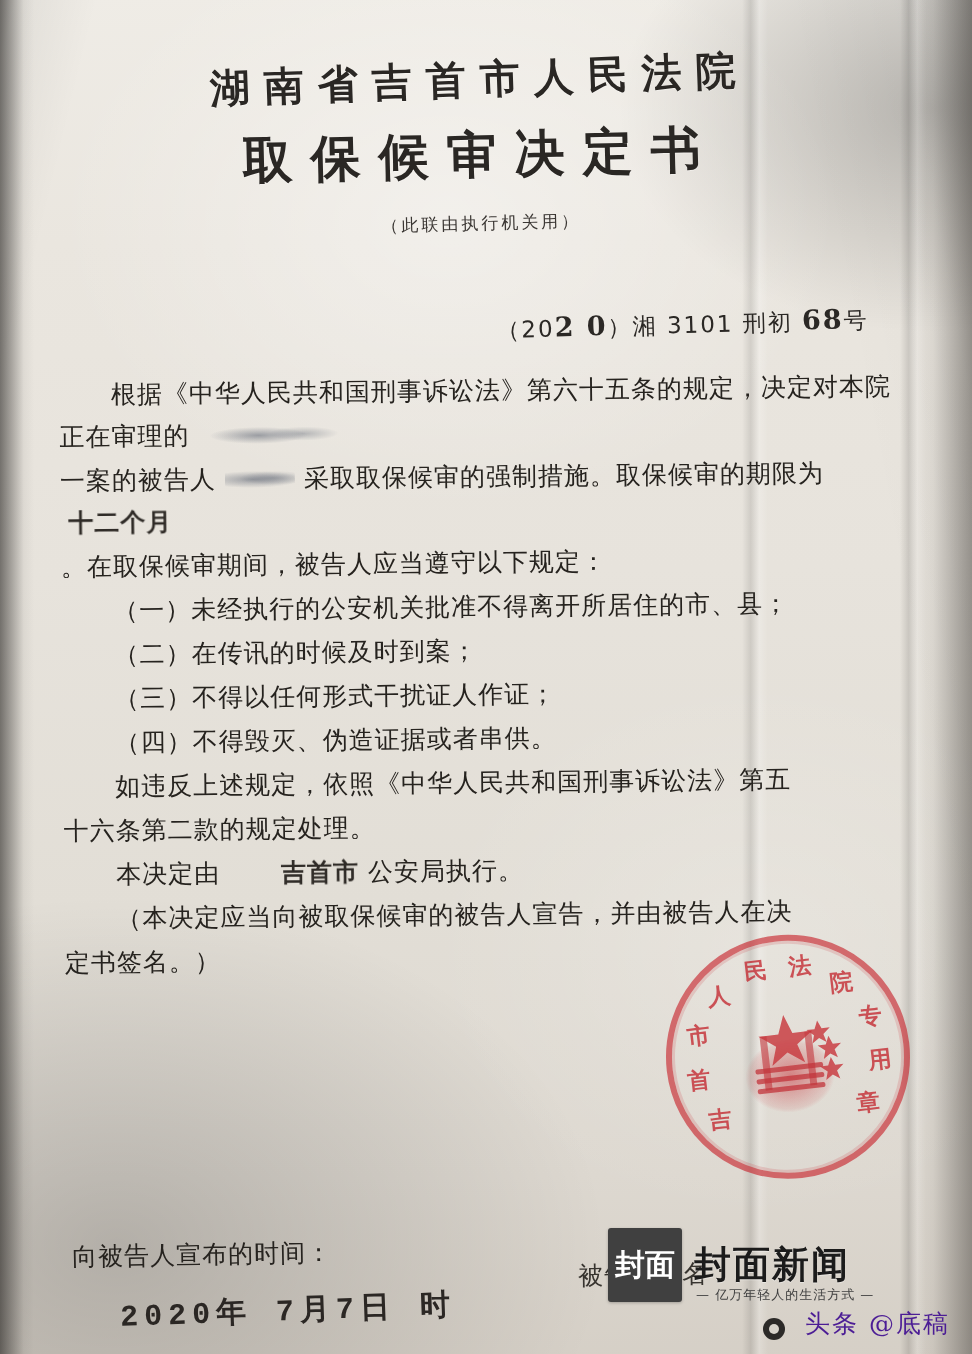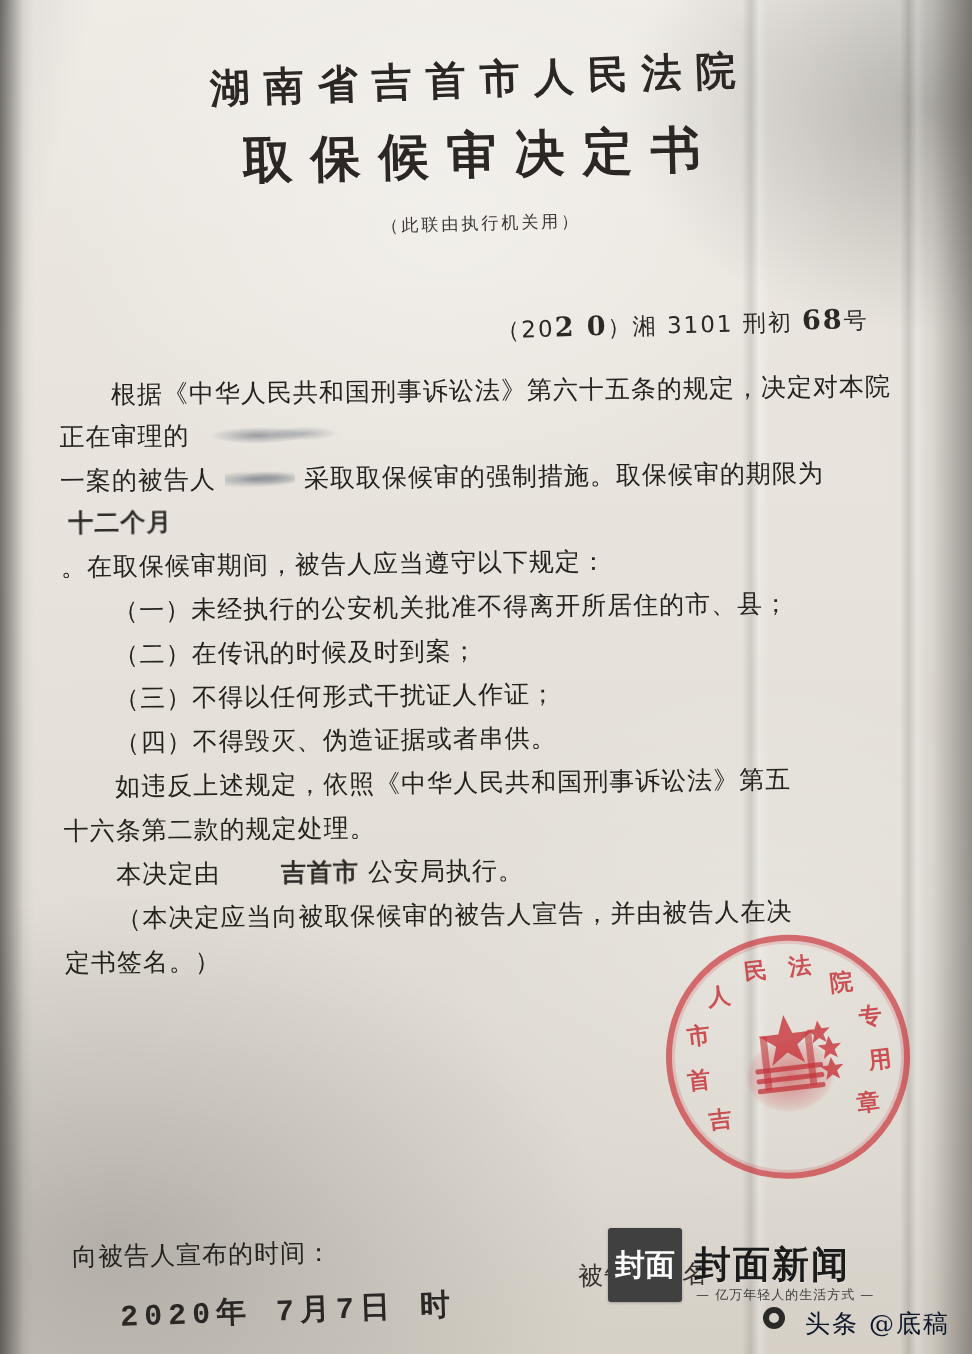--- a/index.html
+++ b/index.html
@@ -292,23 +292,23 @@
     font-size: 13px;
     color: #404040;
     letter-spacing: 1px;
     white-space: nowrap;
   }
   .byline {
     position: absolute;
     right: 22px;
     bottom: 14px;
     display: flex;
-    align-items: flex-start;
+    align-items: flex-end;
     gap: 20px;
-    color: #0f172a;
+    color: #4c1d95;
     font-family: "DejaVu Serif", "Liberation Serif", serif;
     font-size: 25px;
     letter-spacing: 2px;
   }
   .byline .dot {
     width: 22px; height: 22px;
     border-radius: 50%;
     background: #2c2a28;
     position: relative;
   }

